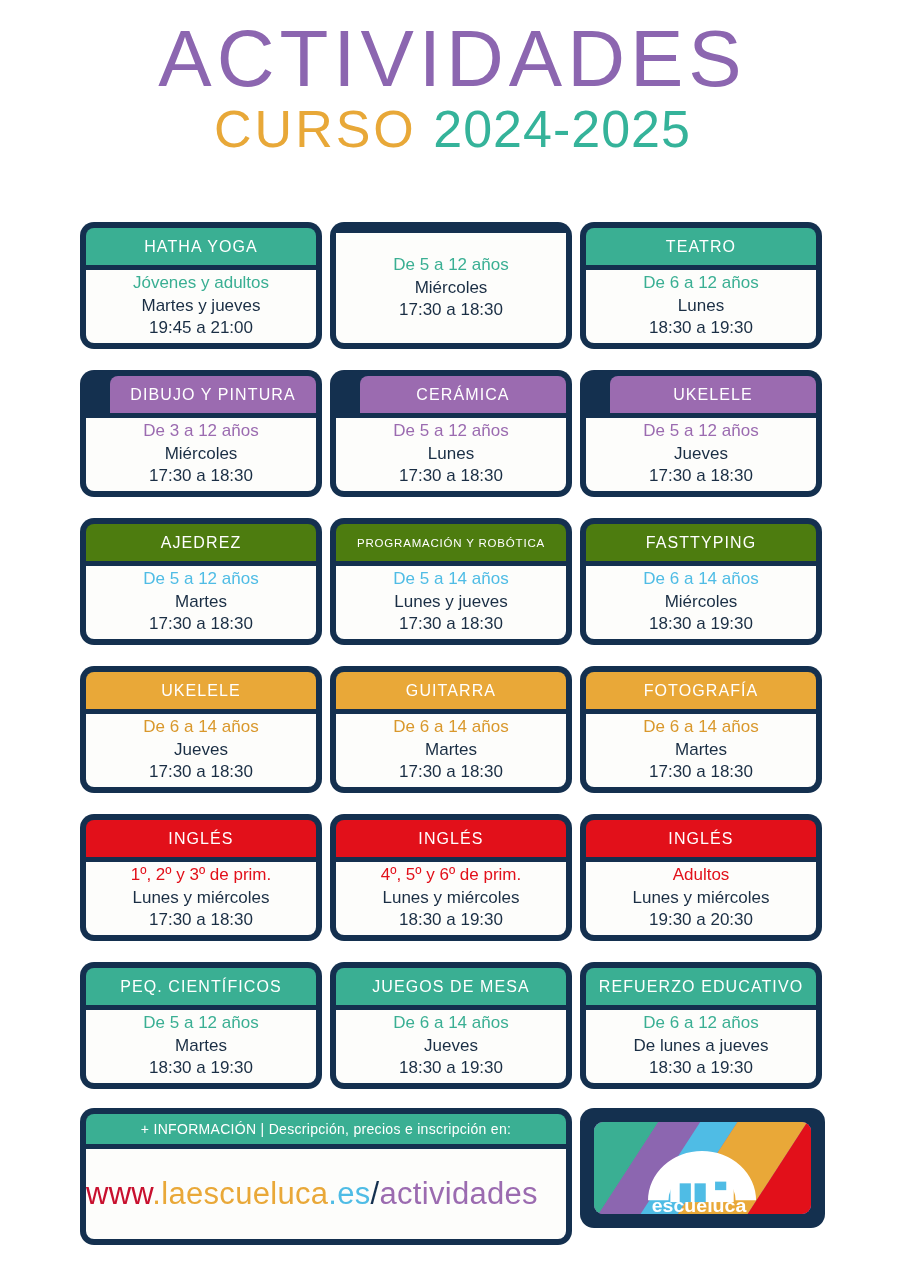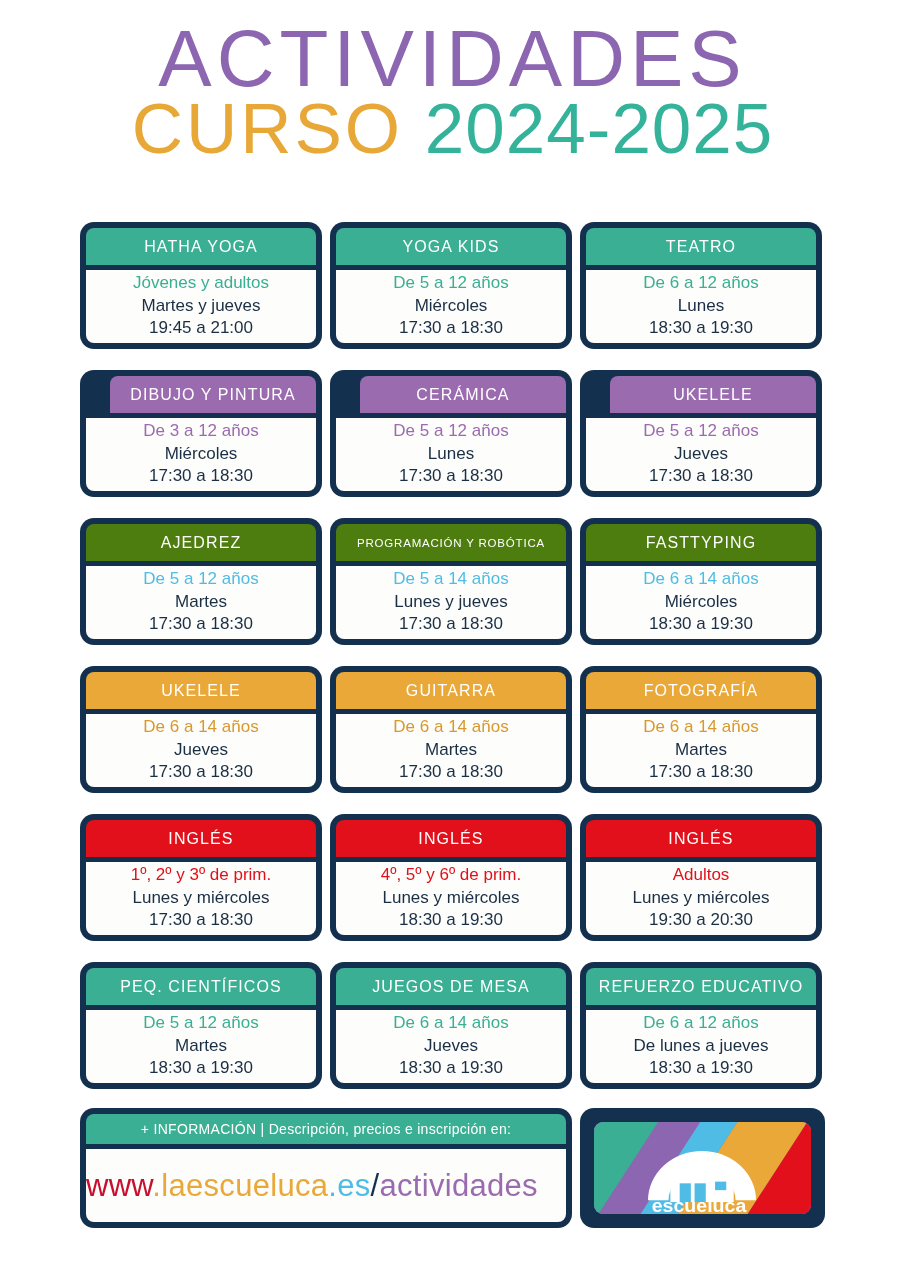--- a/index.html
+++ b/index.html
@@ -25,21 +25,21 @@
   }
   .title-main {
     font-size:80px;
     line-height:82px;
     font-weight:400;
     letter-spacing:5px;
     color:#8C66B0;
     white-space:nowrap;
   }
   .title-sub {
-    font-size:71px;
+    font-size:52px;
     line-height:66px;
     font-weight:400;
     letter-spacing:2px;
     white-space:nowrap;
     margin-top:-4px;
   }
   .t-curso { color:#E8A838; letter-spacing:3px; }
   .t-years { color:#35B39A; letter-spacing:1px; }
 
   
@@ -120,21 +120,21 @@
     top:1108px;
     width:745px;
     display:flex;
     gap:8px;
   }
   .info-card {
     width:492px;
     background:#14304F;
     border-radius:14px;
     padding:6px;
-    height:120px;
+    height:137px;
     display:flex;
     flex-direction:column;
   }
   .info-head {
     height:30px;
     background:#3AAF93;
     border-radius:8px 8px 0 0;
     color:#ffffff;
     font-size:14px;
     letter-spacing:0.3px;
@@ -197,21 +197,20 @@
   <div class="grid" id="cards-grid">
       <div class="card th-teal">
         <div class="card-head">HATHA YOGA</div>
         <div class="card-body">
           <div class="ages">Jóvenes y adultos</div>
           <div class="line">Martes y jueves</div>
           <div class="line">19:45 a 21:00</div>
         </div>
       </div>
       <div class="card th-teal">
-        <div class="card-head">YOGA KIDS</div>
         <div class="card-body">
           <div class="ages">De 5 a 12 años</div>
           <div class="line">Miércoles</div>
           <div class="line">17:30 a 18:30</div>
         </div>
       </div>
       <div class="card th-teal">
         <div class="card-head">TEATRO</div>
         <div class="card-body">
           <div class="ages">De 6 a 12 años</div>

